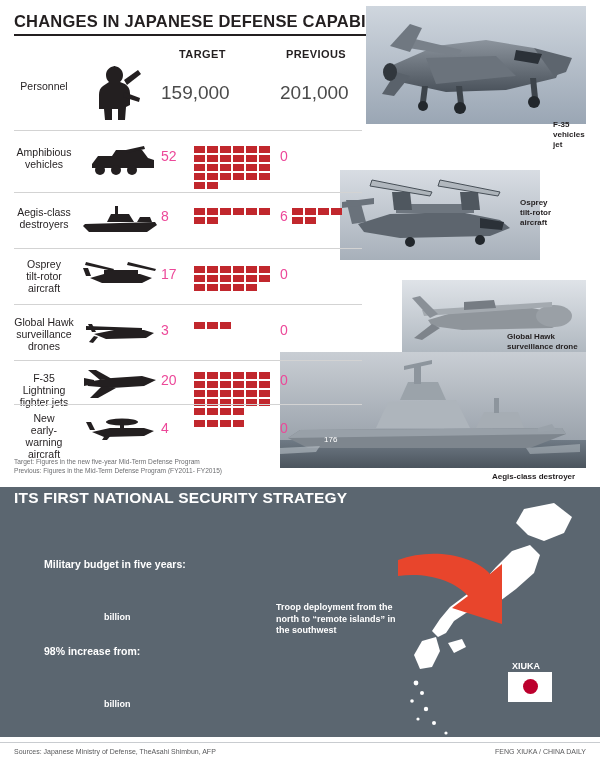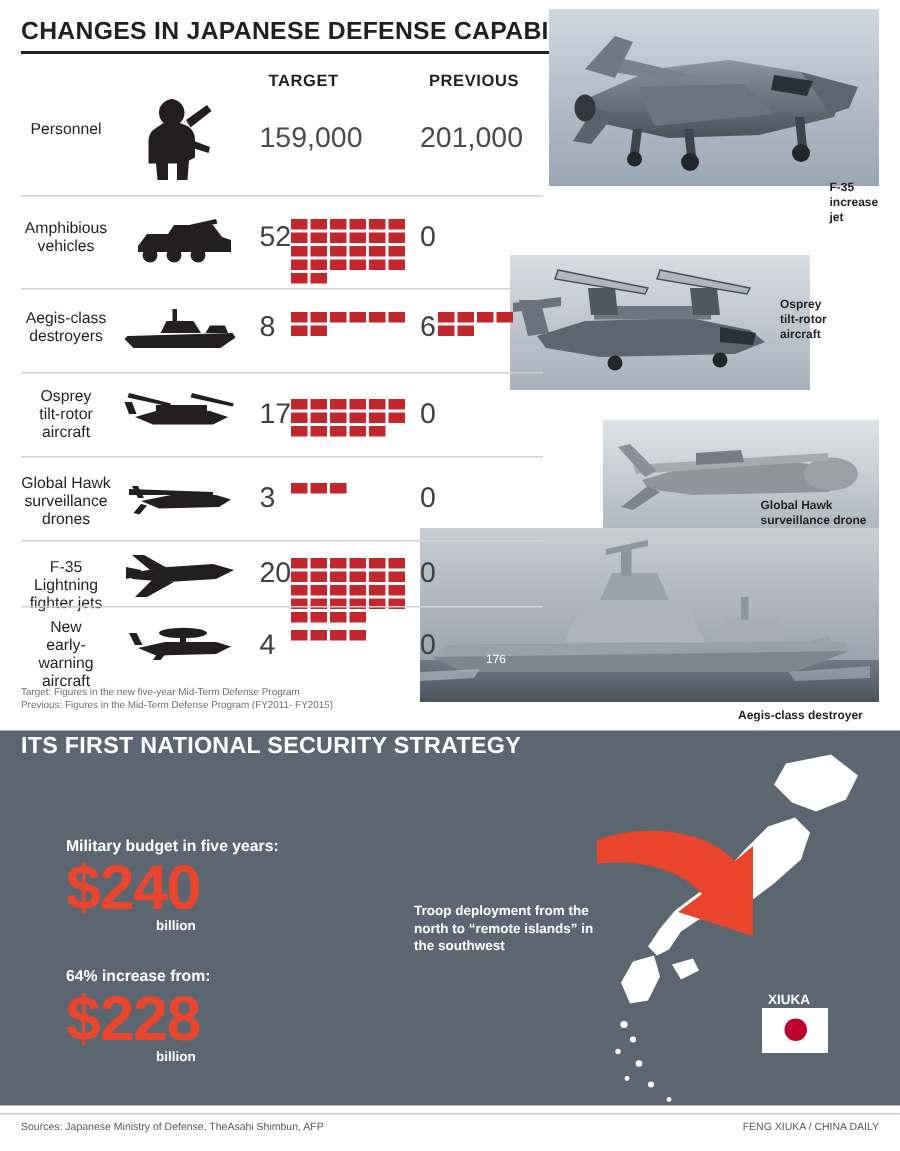--- a/index.html
+++ b/index.html
@@ -28,23 +28,23 @@
   }
   .col-head.target{left:159px;top:48px;}
   .col-head.previous{left:266px;top:48px;}
 
   
   .row{position:absolute;left:14px;width:348px;}
   .row-label{
     position:absolute;left:0;font-size:10.5px;line-height:12px;color:#231f20;width:60px;text-align:center;
   }
   .row-icon{position:absolute;left:62px;width:90px;text-align:center;}
-  .row-val{position:absolute;font-size:19px;color:#404040;}
+  .row-val{position:absolute;font-size:14px;color:#ec4899;}
   .row-val.big{font-size:19px;color:#4b4b4b;font-weight:normal;}
-  .val-target{left:159px;}
+  .val-target{left:147px;}
   .val-prev{left:266px;}
   .bars-target{position:absolute;left:180px;top:0;}
   .bars-prev{position:absolute;left:278px;top:0;}
   .sep{position:absolute;left:14px;width:348px;height:1px;background:#d3d3d3;}
 
   .bar-grid{display:flex;flex-wrap:wrap;width:78px;}
   .unit{width:11px;height:7px;background:#c1272d;margin:0 2px 2px 0;}
 
   .fineprint{
     position:absolute;left:14px;font-size:6.6px;color:#6d6e71;line-height:8.6px;
@@ -146,21 +146,21 @@
       <path d="M96 80 L98 98 L92 98 L90 80 Z" fill="#3d444b"></path>
       <circle cx="94" cy="102" r="6" fill="#22272c"></circle>
       <path d="M62 80 L60 96 L54 96 L56 80 Z" fill="#3d444b"></path>
       <circle cx="57" cy="100" r="5" fill="#22272c"></circle>
 
       <ellipse cx="24" cy="66" rx="7" ry="9" fill="#31373d"></ellipse>
     </svg>
   </div>
   <div class="cap" style="left:553px;top:120px;width:44px;">
     <span>F-35</span><br>
-    <span>increase</span><br>
+    <span>vehicles</span><br>
     <span>jet</span>
   </div>
 
   <div class="osp-bg">
     <svg width="200" height="90" viewBox="0 0 200 90">
       <defs>
         <linearGradient id="skyo" x1="0" y1="0" x2="0" y2="1">
           <stop offset="0" stop-color="#d8dde3"></stop>
             <stop offset="1" stop-color="#a7b0ba"></stop>
         </linearGradient>
@@ -505,25 +505,23 @@
     <circle cx="42" cy="236" r="1.6" fill="#ffffff"></circle>
   </svg>
 
   <svg style="position:absolute;left:390px;top:548px;" width="120" height="110" viewBox="0 0 120 110">
     <path d="M8 12 C40 0 82 6 100 26 L112 16 L112 76 L62 60 L78 48 C64 32 36 24 8 28 Z" fill="#e8452c"></path>
   </svg>
 
   <div class="bottom-title">TOKYO ENDORSES TWO DEFENSE PLANS ALONGSIDE ITS FIRST NATIONAL SECURITY STRATEGY</div>
 
   <div class="mb-label">Military budget in five years:</div>
-  <div class="mb-amount">$240</div>
   <div class="mb-unit">billion</div>
 
-  <div class="inc-label">64% increase from:</div>
-  <div class="inc-amount">$228</div>
+  <div class="inc-label">98% increase from:</div>
   <div class="inc-unit">billion</div>
 
   <div class="troop-text">Troop deployment from the north to “remote islands” in the southwest</div>
 
   <div class="japan-label">XIUKA</div>
   <div class="flag"></div>
   <div class="flag-dot"></div>
 
   <div class="footer-rule"></div>
   <div class="footer-src">Sources: Japanese Ministry of Defense, TheAsahi Shimbun, AFP</div>

